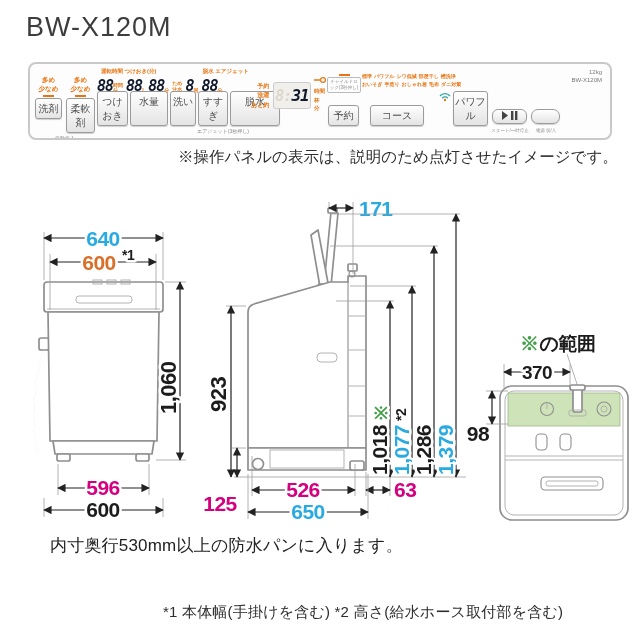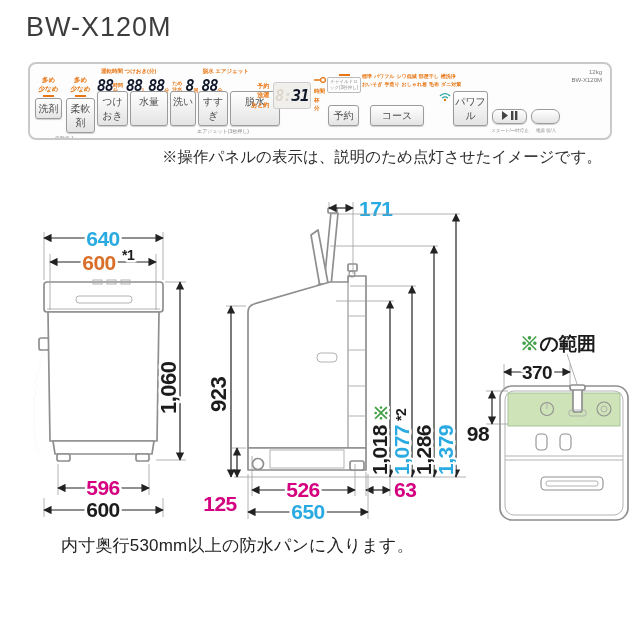--- a/index.html
+++ b/index.html
@@ -21,35 +21,35 @@
   .disp{font-family:"DejaVu Sans Mono",monospace;font-weight:bold;font-style:italic;
         color:#0f172a;font-size:15px;letter-spacing:-1px;line-height:1;}
   .du{font-size:5px;color:#e87511;line-height:1.15;font-weight:bold;font-style:normal;}
   .gbadge{background:#6fae6f;color:#fff;font-size:4.5px;line-height:1.2;border-radius:2px;
           padding:1px 2px;text-align:center;white-space:nowrap;}
   .aibadge{background:#55a08a;color:#fff;font-size:6px;border-radius:2px;padding:0 4px;
            text-align:center;width:14px;}
   .course-row{display:flex;gap:2px;font-size:5px;font-weight:bold;color:#e87511;white-space:nowrap;line-height:1.5;}
   #panel-meta{position:absolute;right:8px;top:4px;text-align:right;font-size:6px;color:#777;line-height:1.4;}
   
-  #panel-note{position:absolute;left:162px;top:147px;font-size:15.5px;color:#2d2d2d;}
+  #panel-note{position:absolute;left:178px;top:147px;font-size:15.5px;color:#2d2d2d;}
   
   #dims{position:absolute;left:0;top:198px;}
   .mc{fill:#fff;stroke:#8f8f8f;stroke-width:1.7;stroke-linejoin:round;}
   .mcl{stroke:#8f8f8f;stroke-width:1.1;fill:none;}
   .mcl2{stroke:#aaa;stroke-width:.9;fill:none;}
   .dim{stroke:#222;stroke-width:1.2;fill:none;}
   .ext{stroke:#999;stroke-width:.75;fill:none;}
   .n{font-family:"Liberation Sans",sans-serif;font-weight:bold;letter-spacing:-.5px;
      paint-order:stroke;stroke:#fff;stroke-width:5px;stroke-linejoin:round;}
   .s22{font-size:22px;}.s21{font-size:21px;}.s19{font-size:19px;}.s17{font-size:17px;}.s14{font-size:14px;}
   .c-ink{fill:#1c1c1c;}.c-cyan{fill:#29abe2;}.c-mag{fill:#d4007f;}.c-org{fill:#d96f28;}.c-grn{fill:#43a047;}
   
   .foot{position:absolute;font-size:17px;color:#222;letter-spacing:.2px;}
-  #foot1{left:61px;top:534px;text-align:right;}
+  #foot1{left:50px;top:534px;text-align:right;}
   #foot2{left:26px;top:559px;}
   #foot3{left:163px;top:603px;font-size:15px;color:#2d2d2d;}
 </style>
 </head>
 <body>
 
 <div id="page">
 
   <div id="title">BW-X120M</div>
 
@@ -348,14 +348,15 @@
       <text class="n s19 c-ink" x="537" y="180.5" text-anchor="middle">370</text>
 
       <line class="ext" x1="486" y1="193" x2="508" y2="193"></line>
       <line class="ext" x1="486" y1="226" x2="508" y2="226"></line>
       <line class="dim" x1="492" y1="193" x2="492" y2="226" marker-start="url(#ar)" marker-end="url(#ar)"></line>
       <text class="n s21 c-ink" x="478" y="243" text-anchor="middle">98</text>
     </g>
   </svg>
 
   <div class="foot" id="foot1">内寸奥行530mm以上の防水パンに入ります。</div>
+  <div class="foot" id="foot3">*1 本体幅(手掛けを含む) *2 高さ(給水ホース取付部を含む)</div>
 
 </div>
 
 </body></html>

